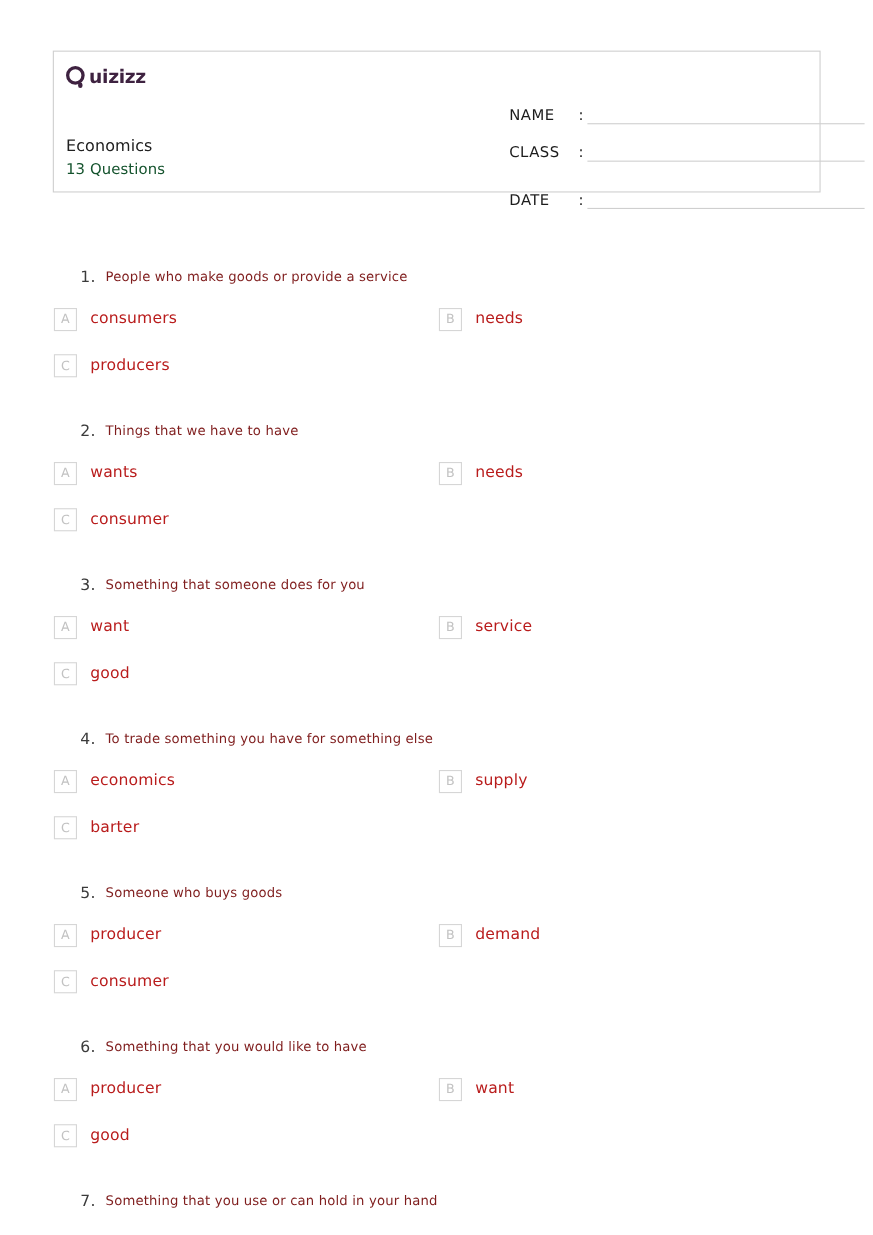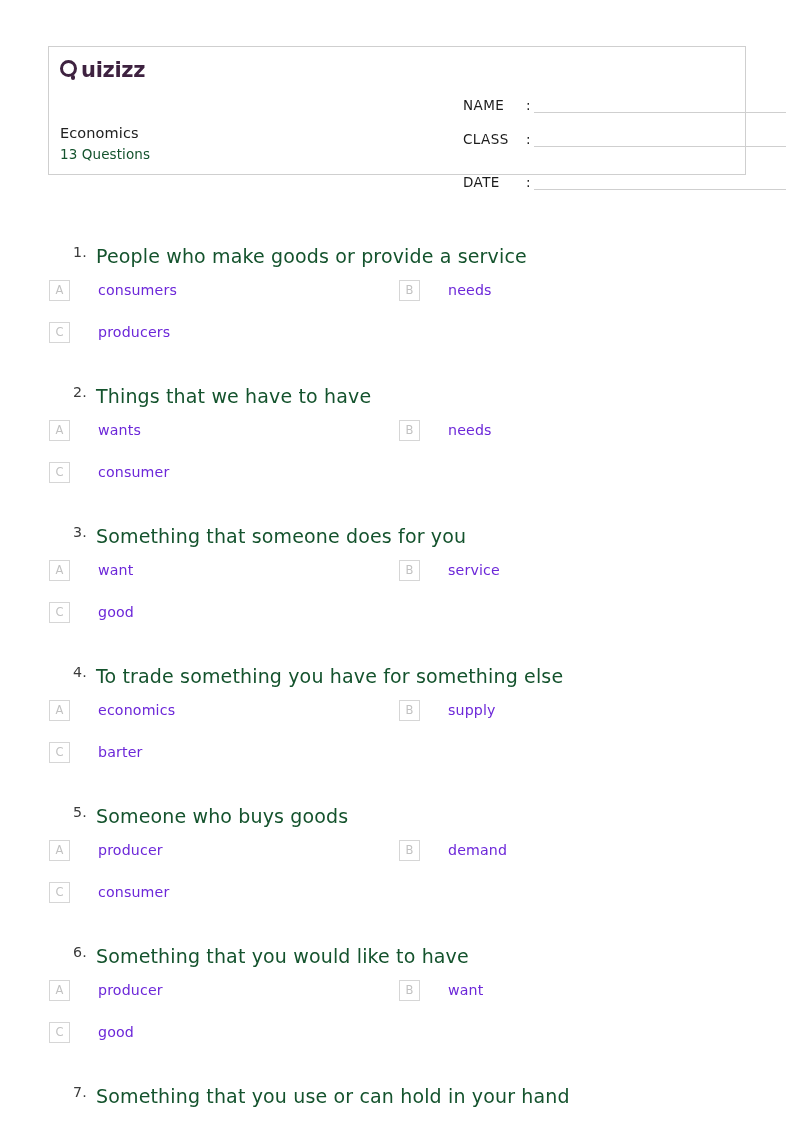--- a/index.html
+++ b/index.html
@@ -77,21 +77,21 @@
     position: absolute;
     left: 10.5px;
     top: 16px;
     width: 4.6px;
     height: 4.6px;
     background: #3e2240;
     border-radius: 50%;
   }
   .logo-rest {
     display: inline-block;
-    font-size: 21px;
+    font-size: 17px;
     font-weight: bold;
     letter-spacing: -0.3px;
     color: #3e2240;
     text-transform: lowercase;
   }
 
   .quiz-title {
     position: absolute;
     left: 11px;
     top: 78px;
@@ -174,22 +174,22 @@
     text-align: right;
     font-size: 14.2px;
     color: #3b3b3b;
     letter-spacing: 0.2px;
   }
   .q-text {
     position: absolute;
     left: 96px;
     top: 18px;
     right: 48px;
-    font-size: 19px;
-    color: #14532d;
+    font-size: 12px;
+    color: #7f1d1d;
     letter-spacing: 0.15px;
     line-height: 1.3;
   }
 
   .opt-row {
     position: relative;
     height: 42px;
   }
   .option {
     position: absolute;
@@ -207,23 +207,23 @@
     border: 1px solid #d6d6d6;
     box-sizing: border-box;
     display: flex;
     align-items: center;
     justify-content: center;
     font-size: 11.5px;
     color: #c2c2c2;
     flex: 0 0 auto;
   }
   .opt-text {
-    margin-left: 28px;
+    margin-left: 12px;
     font-size: 14.2px;
-    color: #6d28d9;
+    color: #b91c1c;
     letter-spacing: 0.15px;
     white-space: nowrap;
   }
 </style>
 </head>
 <body>
 
 <div class="page">
 
   <div class="header-card">

